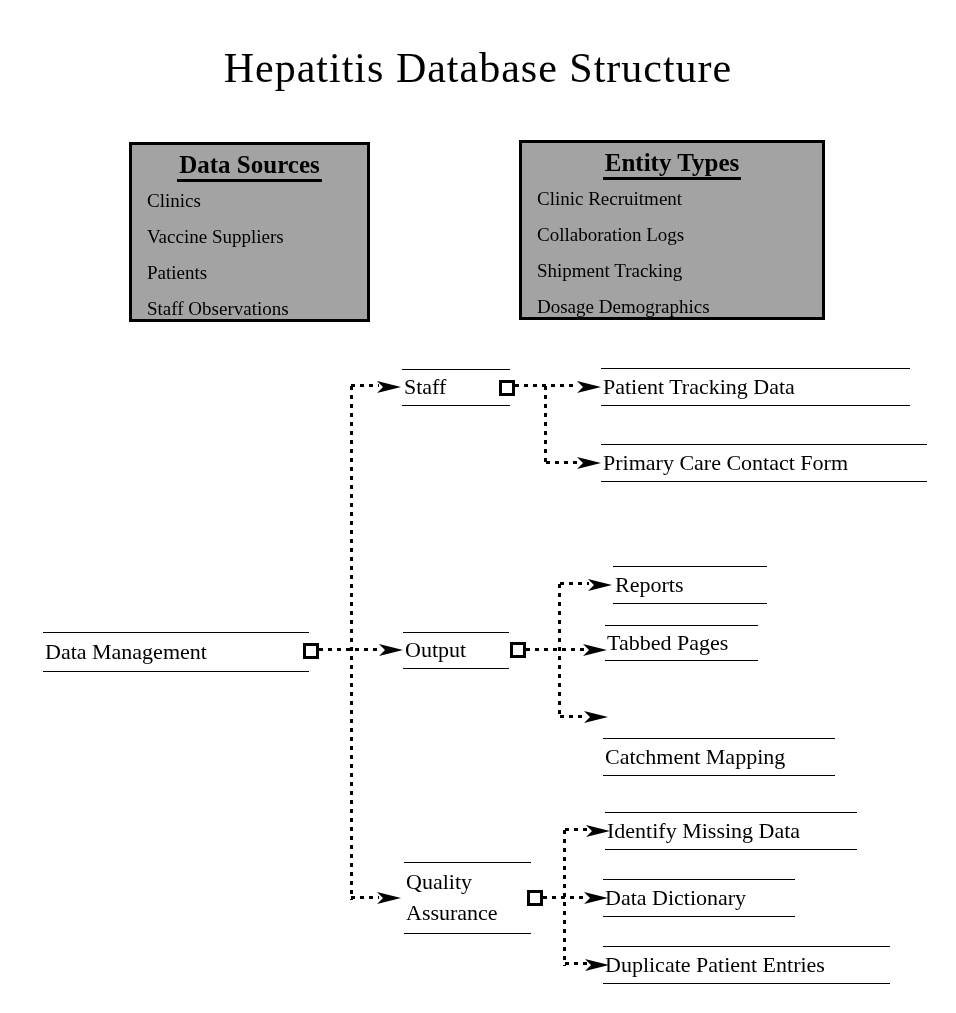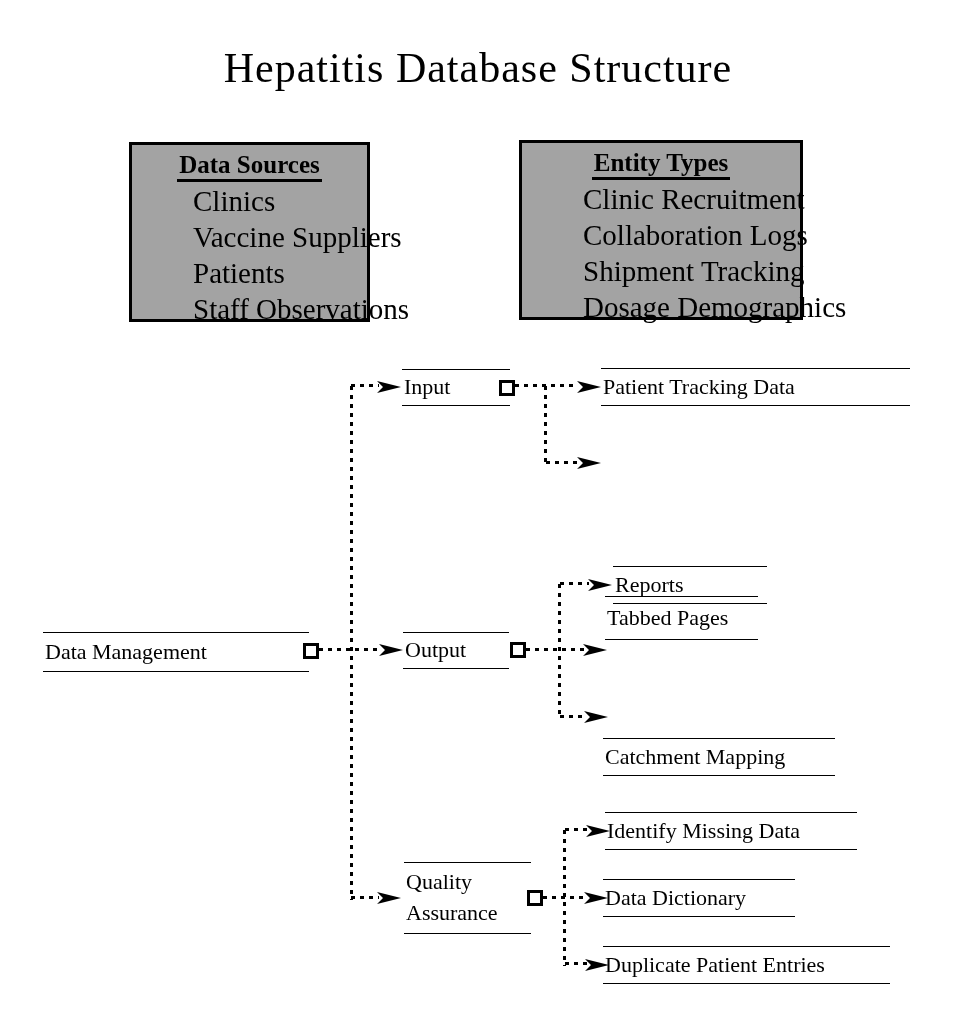--- a/index.html
+++ b/index.html
@@ -43,24 +43,23 @@
   }
   .box-title span {
     border-bottom: 3px solid #000000;
     padding: 0 2px 1px 2px;
   }
   .box-items {
     margin-top: 3px;
     padding-left: 15px;
   }
   .box-item {
-    font-size: 29px;
+    font-size: 19px;
     line-height: 36px;
     white-space: nowrap;
-    margin-left: 46px;
   }
   .node {
     position: absolute;
     box-sizing: border-box;
     border-top: 1px solid #000000;
     border-bottom: 1px solid #000000;
     display: flex;
     align-items: center;
     font-size: 22px;
     line-height: 1.4;
@@ -102,42 +101,43 @@
       <span>Data Sources</span>
     </div>
     <div class="box-items">
       <div class="box-item">Clinics</div>
       <div class="box-item">Vaccine Suppliers</div>
       <div class="box-item">Patients</div>
       <div class="box-item">Staff Observations</div>
     </div>
   </div>
 
-  <div class="info-box" style="left:519px; top:140px; width:284px; height:180px;">
+  <div class="info-box" style="left:519px; top:140px; width:306px; height:180px;">
     <div class="box-title">
       <span>Entity Types</span>
     </div>
     <div class="box-items">
       <div class="box-item">Clinic Recruitment</div>
       <div class="box-item">Collaboration Logs</div>
       <div class="box-item">Shipment Tracking</div>
       <div class="box-item">Dosage Demographics</div>
     </div>
   </div>
 
   <div class="node nowrap" style="left:43px; top:632px; width:266px; height:40px;">Data Management</div>
 
-  <div class="node nowrap" style="left:402px; top:369px; width:108px; height:37px;">Input</div>
+  <div class="node nowrap" style="left:402px; top:369px; width:108px; height:37px;">Staff</div>
   <div class="node nowrap" style="left:403px; top:632px; width:106px; height:37px;">Output</div>
   <div class="node" style="left:404px; top:862px; width:127px; height:72px;">Quality Assurance</div>
 
   <div class="node nowrap" style="left:601px; top:368px; width:309px; height:38px;">Patient Tracking Data</div>
+  <div class="node nowrap" style="left:601px; top:444px; width:326px; height:38px;">Primary Care Contact Form</div>
 
   <div class="node nowrap" style="left:613px; top:566px; width:154px; height:38px;">Reports</div>
-  <div class="node nowrap" style="left:605px; top:596px; width:153px; height:44px;">Tabbed Pages</div>
+  <div class="node nowrap" style="left:605px; top:625px; width:153px; height:36px;">Tabbed Pages</div>
   <div class="node nowrap" style="left:603px; top:698px; width:232px; height:38px;margin-top:40px;">Catchment Mapping</div>
 
   <div class="node nowrap" style="left:605px; top:812px; width:252px; height:38px;font-family:Liberation Serif, serif;">Identify Missing Data</div>
   <div class="node nowrap" style="left:603px; top:879px; width:192px; height:38px;">Data Dictionary</div>
   <div class="node nowrap" style="left:603px; top:946px; width:287px; height:38px;">Duplicate Patient Entries</div>
 
   <div class="sq" style="left:303px; top:643px;"></div>
   <div class="dot-h" style="left:319px; top:648px; width:60px;"></div>
 
   <div class="dot-v" style="left:350px; top:386px; height:514px;"></div>

